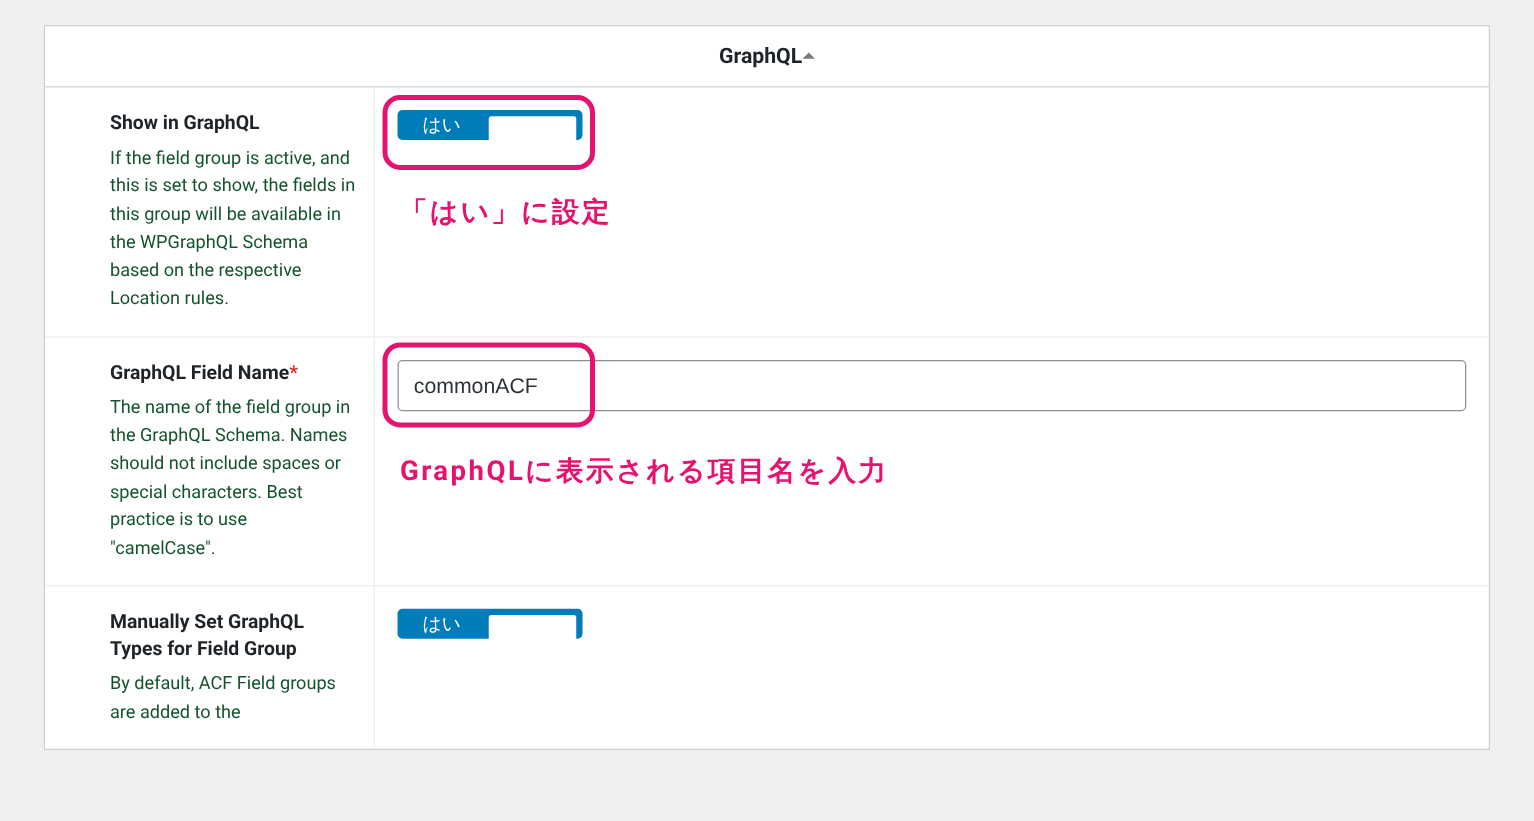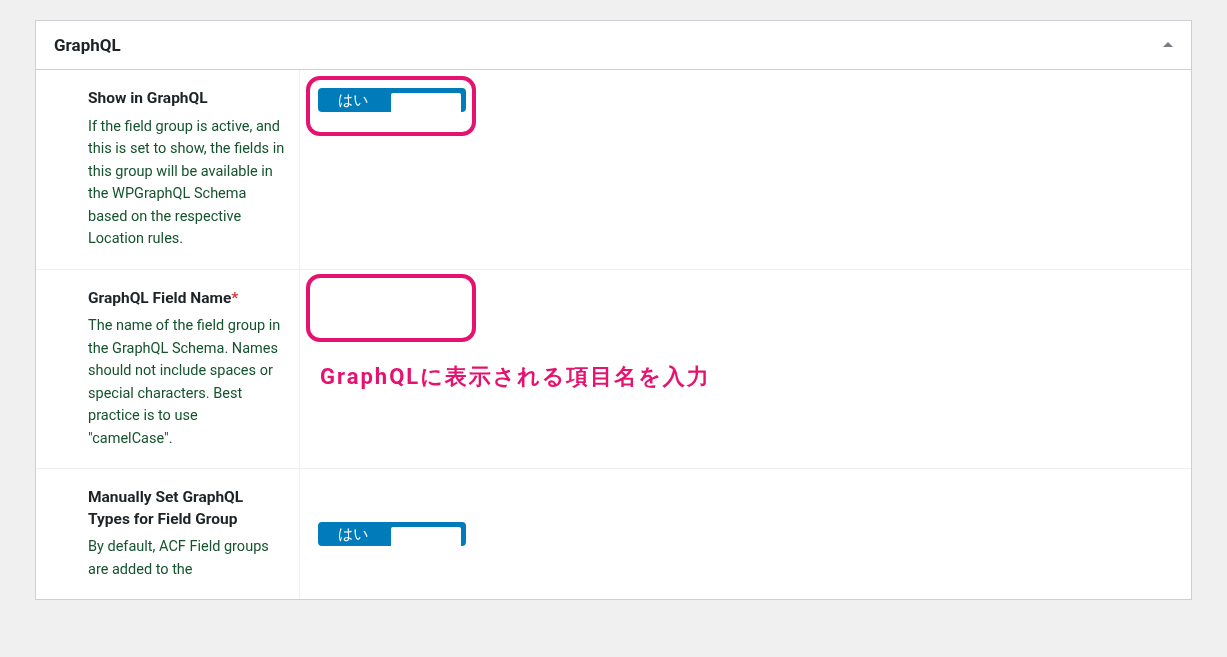--- a/index.html
+++ b/index.html
@@ -9,21 +9,21 @@
       padding: 0;
       color: #1d2327;
     }
     .panel {
       background: #fff;
       border: 1px solid #ccd0d4;
       margin: 20px 35px;
     }
     .panel-header {
       display: flex;
-      justify-content: space-between;
+      justify-content: center;
       align-items: center;
       padding: 14px 18px;
       border-bottom: 1px solid #ccd0d4;
       cursor: pointer;
     }
     .panel-header h2 {
       font-size: 17px;
       font-weight: 700;
       color: #1d2327;
     }
@@ -110,21 +110,20 @@
     .annotation-text {
       position: absolute;
       color: #e5126f;
       font-size: 22px;
       font-weight: 700;
       letter-spacing: 2px;
       pointer-events: none;
     }
     .hide-last-border:last-child {
       border-bottom: none;
-      align-items: center;
     }
   </style>
 </head>
 <body>
 
 <div class="panel">
   <div class="panel-header">
     <h2>GraphQL</h2>
     <span class="collapse-icon"></span>
   </div>
@@ -133,31 +132,33 @@
     <div class="field-label-col">
       <div class="field-label">Show in GraphQL</div>
       <div class="field-desc">If the field group is active, and this is set to show, the fields in this group will be available in the WPGraphQL Schema based on the respective Location rules.</div>
     </div>
     <div class="field-input-col">
       <div class="toggle">
         <span class="toggle-text">はい</span>
         <span class="toggle-knob"></span>
       </div>
       <div class="annotation-box" style="left:6px; top:6px; width:170px; height:60px;"></div>
+      <div class="annotation-text" style="left:20px; top:85px;">「はい」に設定</div>
     </div>
   </div>
 
   <div class="field-row">
     <div class="field-label-col">
       <div class="field-label">
         <span>GraphQL Field Name</span><span class="required">*</span>
       </div>
       <div class="field-desc">The name of the field group in the GraphQL Schema. Names should not include spaces or special characters. Best practice is to use "camelCase".</div>
     </div>
     <div class="field-input-col">
+      <input type="text" class="text-input" value="commonACF" style="">
       <div class="annotation-box" style="left:6px; top:4px; width:170px; height:68px;"></div>
       <div class="annotation-text" style="left:20px; top:92px;">GraphQLに表示される項目名を入力</div>
     </div>
   </div>
 
   <div class="field-row hide-last-border" style="border-bottom:none;">
     <div class="field-label-col">
       <div class="field-label">Manually Set GraphQL Types for Field Group</div>
       <div class="field-desc">By default, ACF Field groups are added to the</div>
     </div>

